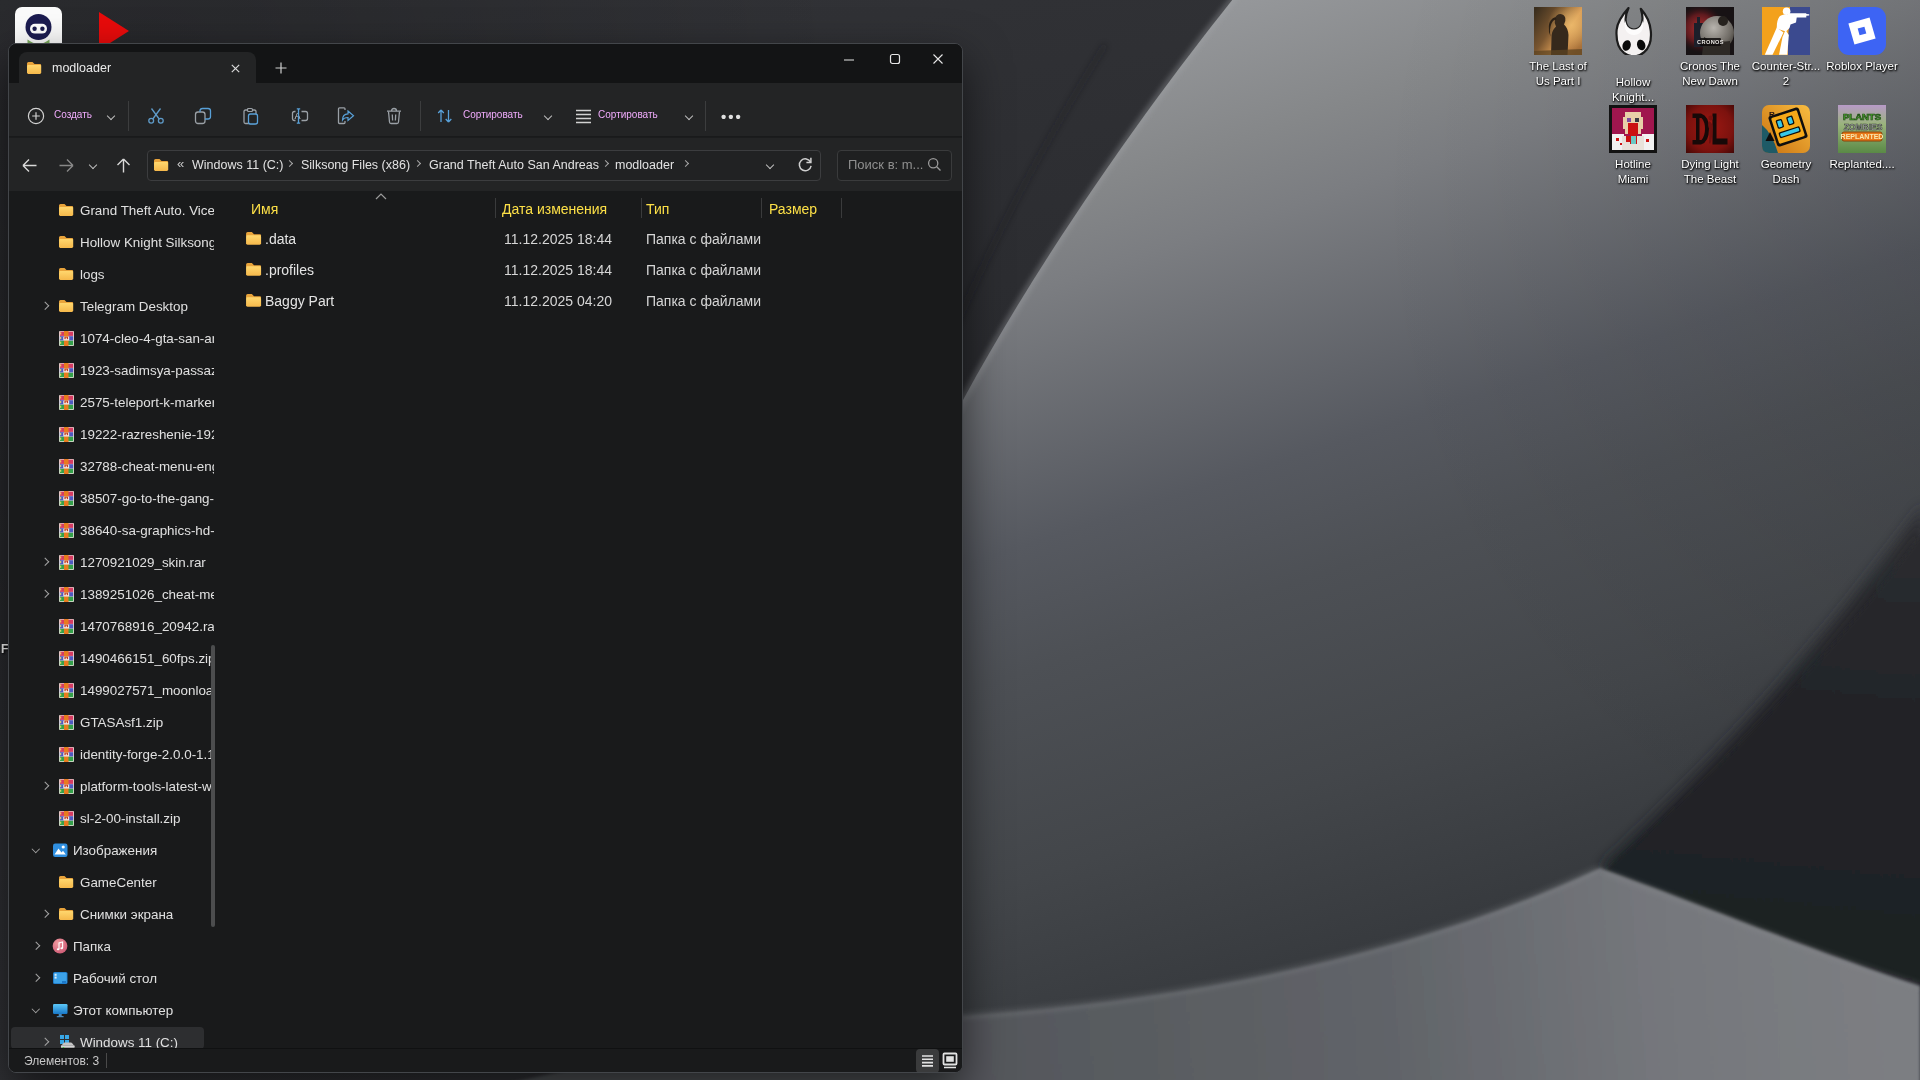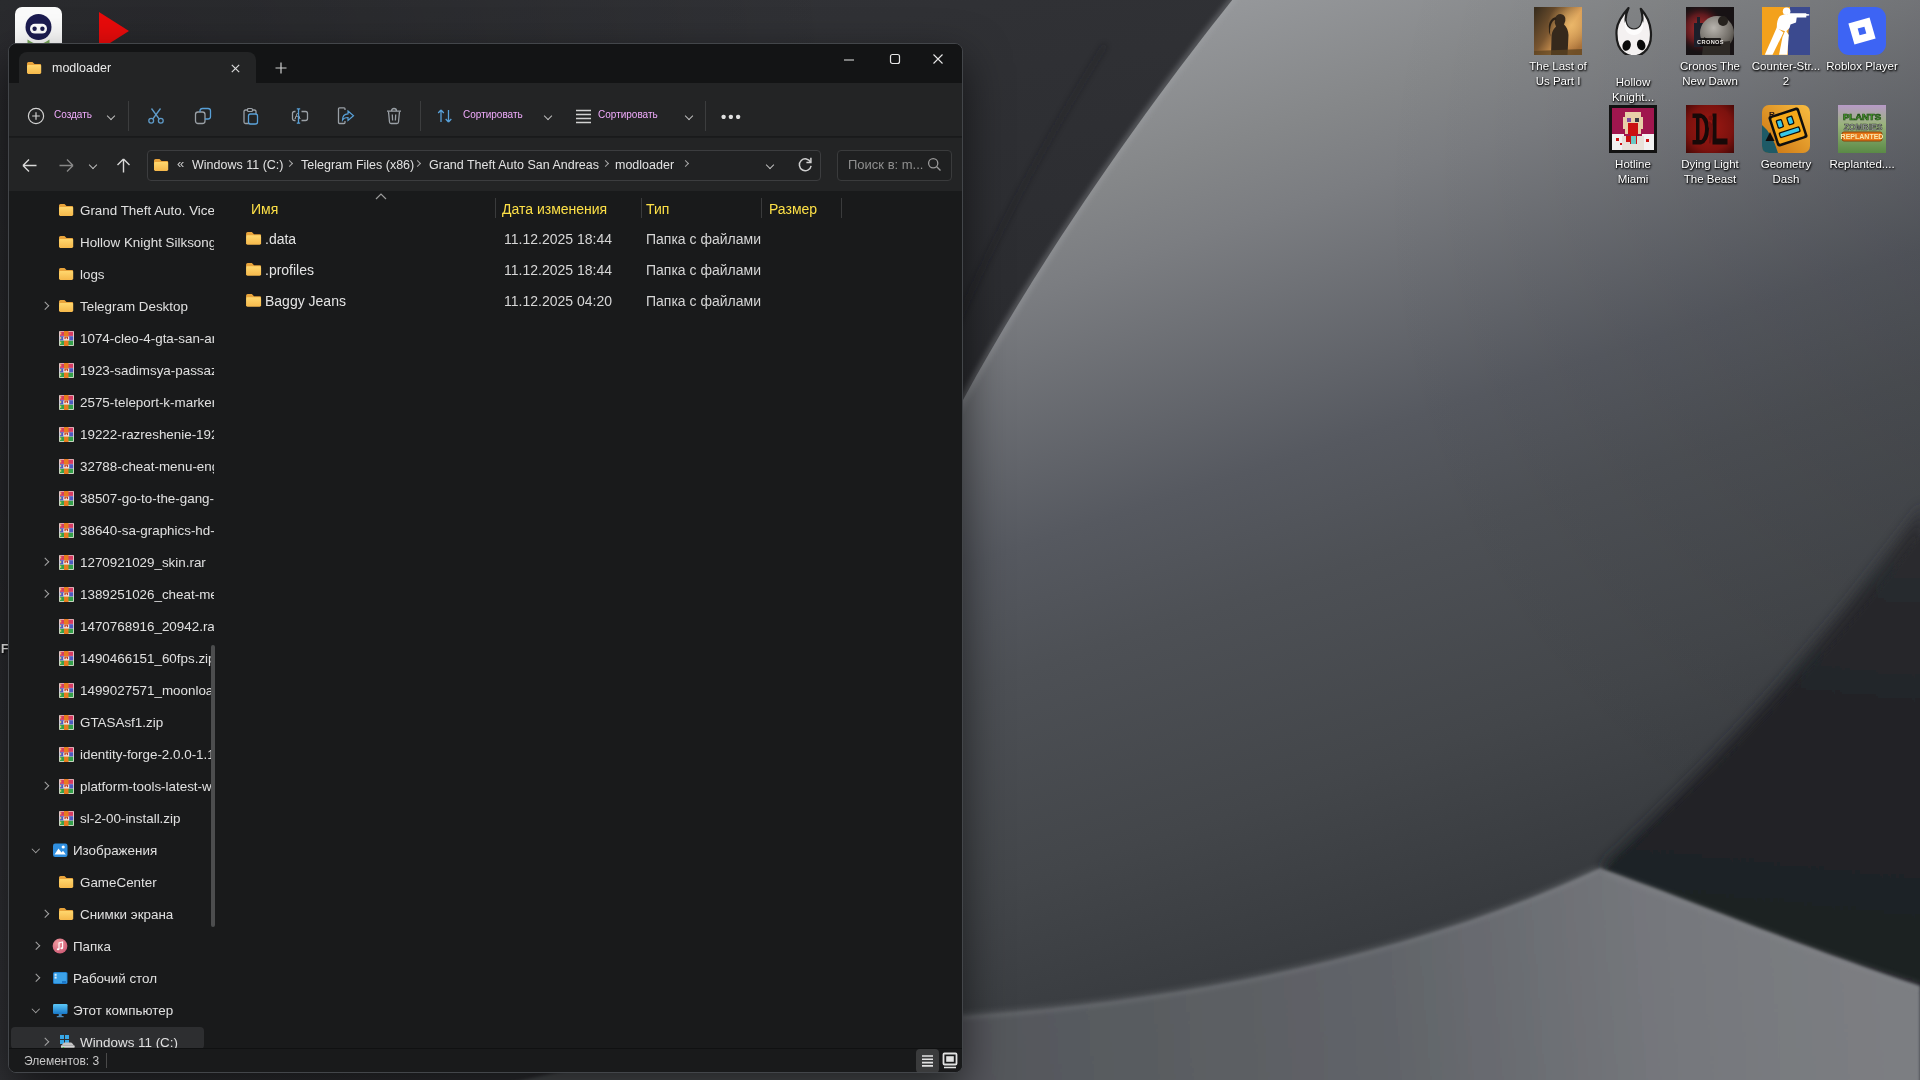--- a/index.html
+++ b/index.html
@@ -409,21 +409,21 @@
   <svg style="position:absolute;left:106px;top:113px" width="17" height="17" viewBox="0 0 17 17">
     <path d="M 8.5 15.5 L 8.5 2 M 8.5 2 L 2.5 8 M 8.5 2 L 14.5 8" stroke="#d8d8d8" stroke-width="1.4" fill="none"></path>
   </svg>
   <div style="position:absolute;left:138px;top:106px;width:674px;height:31px;border:1px solid #3c3d3f;border-radius:4px;background:#212223"></div>
   <svg style="position:absolute;left:144px;top:113px" width="17" height="17">
         <use href="#fold16"></use>
       </svg>
   <div style="position:absolute;left:168px;top:112px;color:#c8c8c8;font-size:13px">«</div>
   <div class="bc" style="left:183px">Windows 11 (C:)</div>
   <div class="bcs" style="left:278px"></div>
-  <div class="bc" style="left:292px">Telegram Files (x86)</div>
+  <div class="bc" style="left:292px">Silksong Files (x86)</div>
   <div class="bcs" style="left:406px"></div>
   <div class="bc" style="left:420px">Grand Theft Auto San Andreas</div>
   <div class="bcs" style="left:594px"></div>
   <div class="bc" style="left:606px">modloader</div>
   <div class="bcs" style="left:674px"></div>
   <div class="chev chev-d" style="left:758px;top:118px"></div>
   <svg style="position:absolute;left:787px;top:112px" width="18" height="18" viewBox="0 0 18 18">
     <path d="M 14.6 6.2 A 5.9 5.9 0 1 0 15.1 9.8" stroke="#d0d0d0" stroke-width="1.5" fill="none"></path>
     <path d="M 14.9 1.8 L 14.9 6.4 L 10.4 6.4" stroke="#d0d0d0" stroke-width="1.5" fill="none"></path>
   </svg>
@@ -632,21 +632,21 @@
           <use href="#fold16"></use>
         </svg>
         <span class="nm">.profiles</span>
         <span class="dt">11.12.2025 18:44</span>
         <span class="tp">Папка с файлами</span>
       </div>
   <div class="mrow" style="top:242px;left:0">
         <svg style="position:absolute;left:236px;top:6px" width="18" height="18" viewBox="0 0 17 17">
           <use href="#fold16"></use>
         </svg>
-        <span class="nm">Baggy Jeans</span>
+        <span class="nm">Baggy Part</span>
         <span class="dt">11.12.2025 04:20</span>
         <span class="tp">Папка с файлами</span>
       </div>
   <div id="status"></div>
   <div style="position:absolute;left:15px;top:1010px;color:#c8c8c8;font-size:12px">Элементов: 3</div>
   <div style="position:absolute;left:97px;top:1009px;width:1px;height:15px;background:#4a4a4a"></div>
   <div style="position:absolute;left:907px;top:1005px;width:23px;height:24px;background:#3a3b3c;border-radius:4px"></div>
   <svg style="position:absolute;left:912px;top:1010px" width="13" height="14" viewBox="0 0 13 14">
     <path d="M 1 2 L 12 2 M 1 5.3 L 12 5.3 M 1 8.6 L 12 8.6 M 1 11.9 L 12 11.9" stroke="#e2e2e2" stroke-width="1.6"></path>
   </svg>

